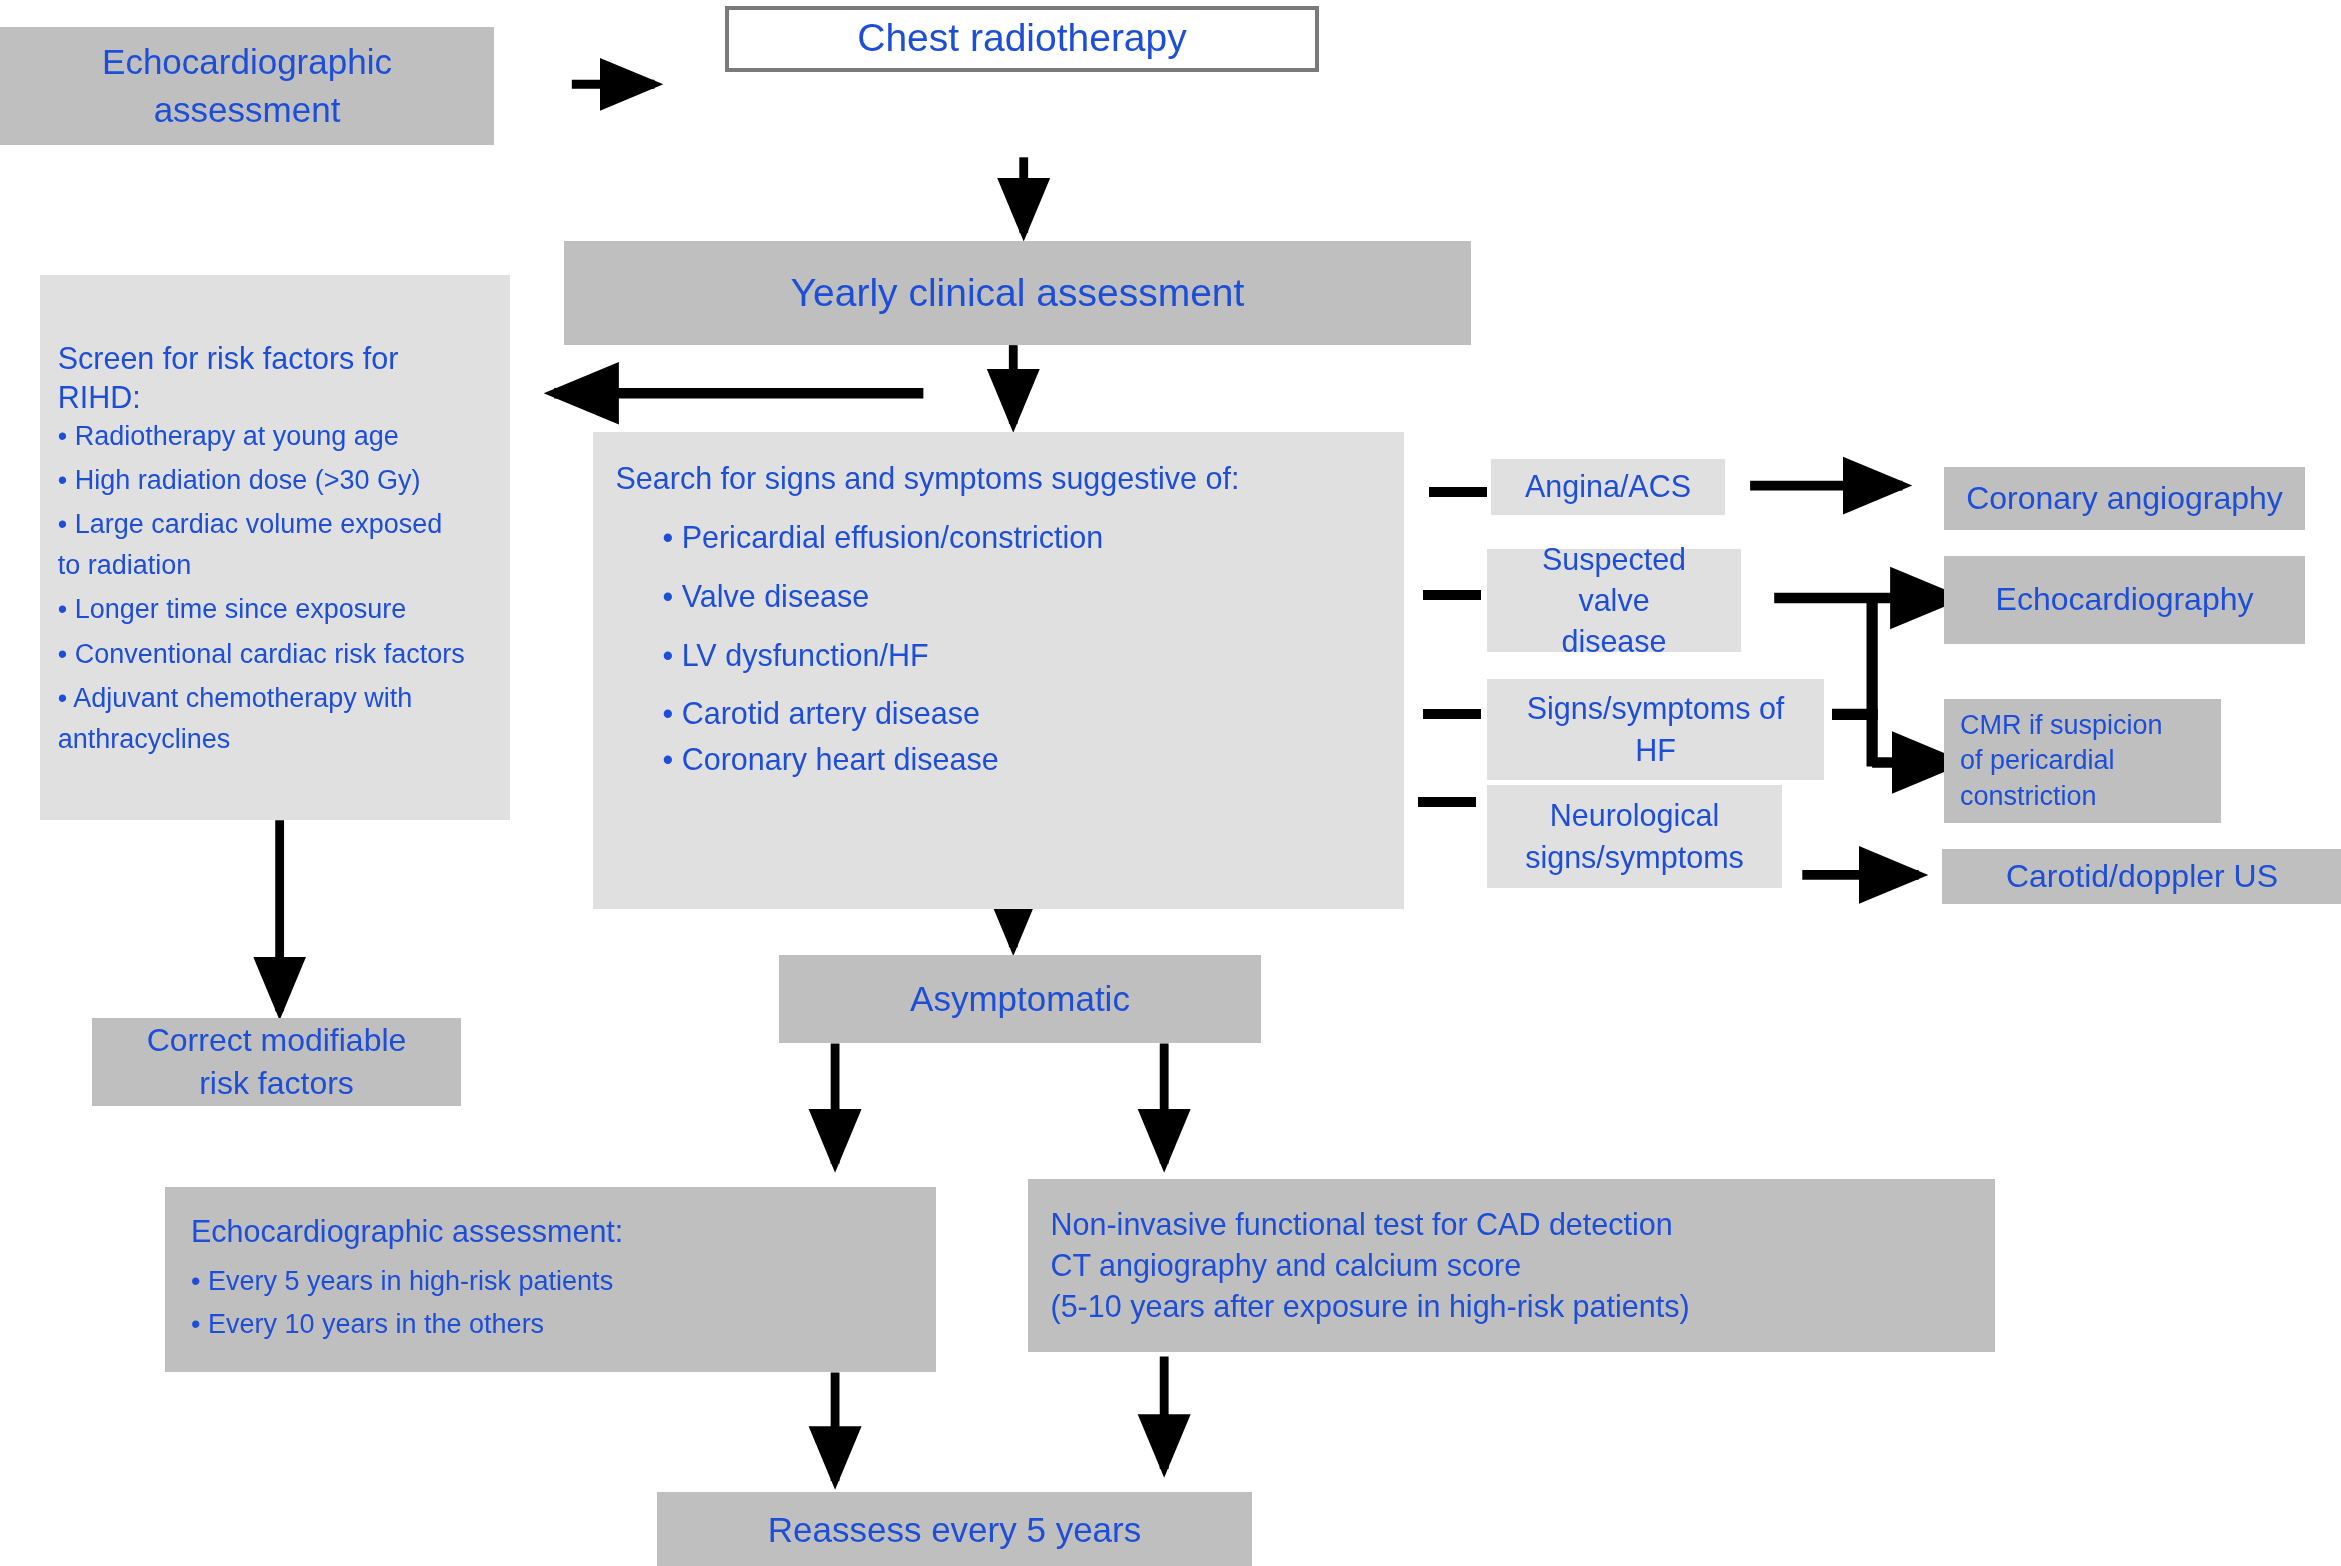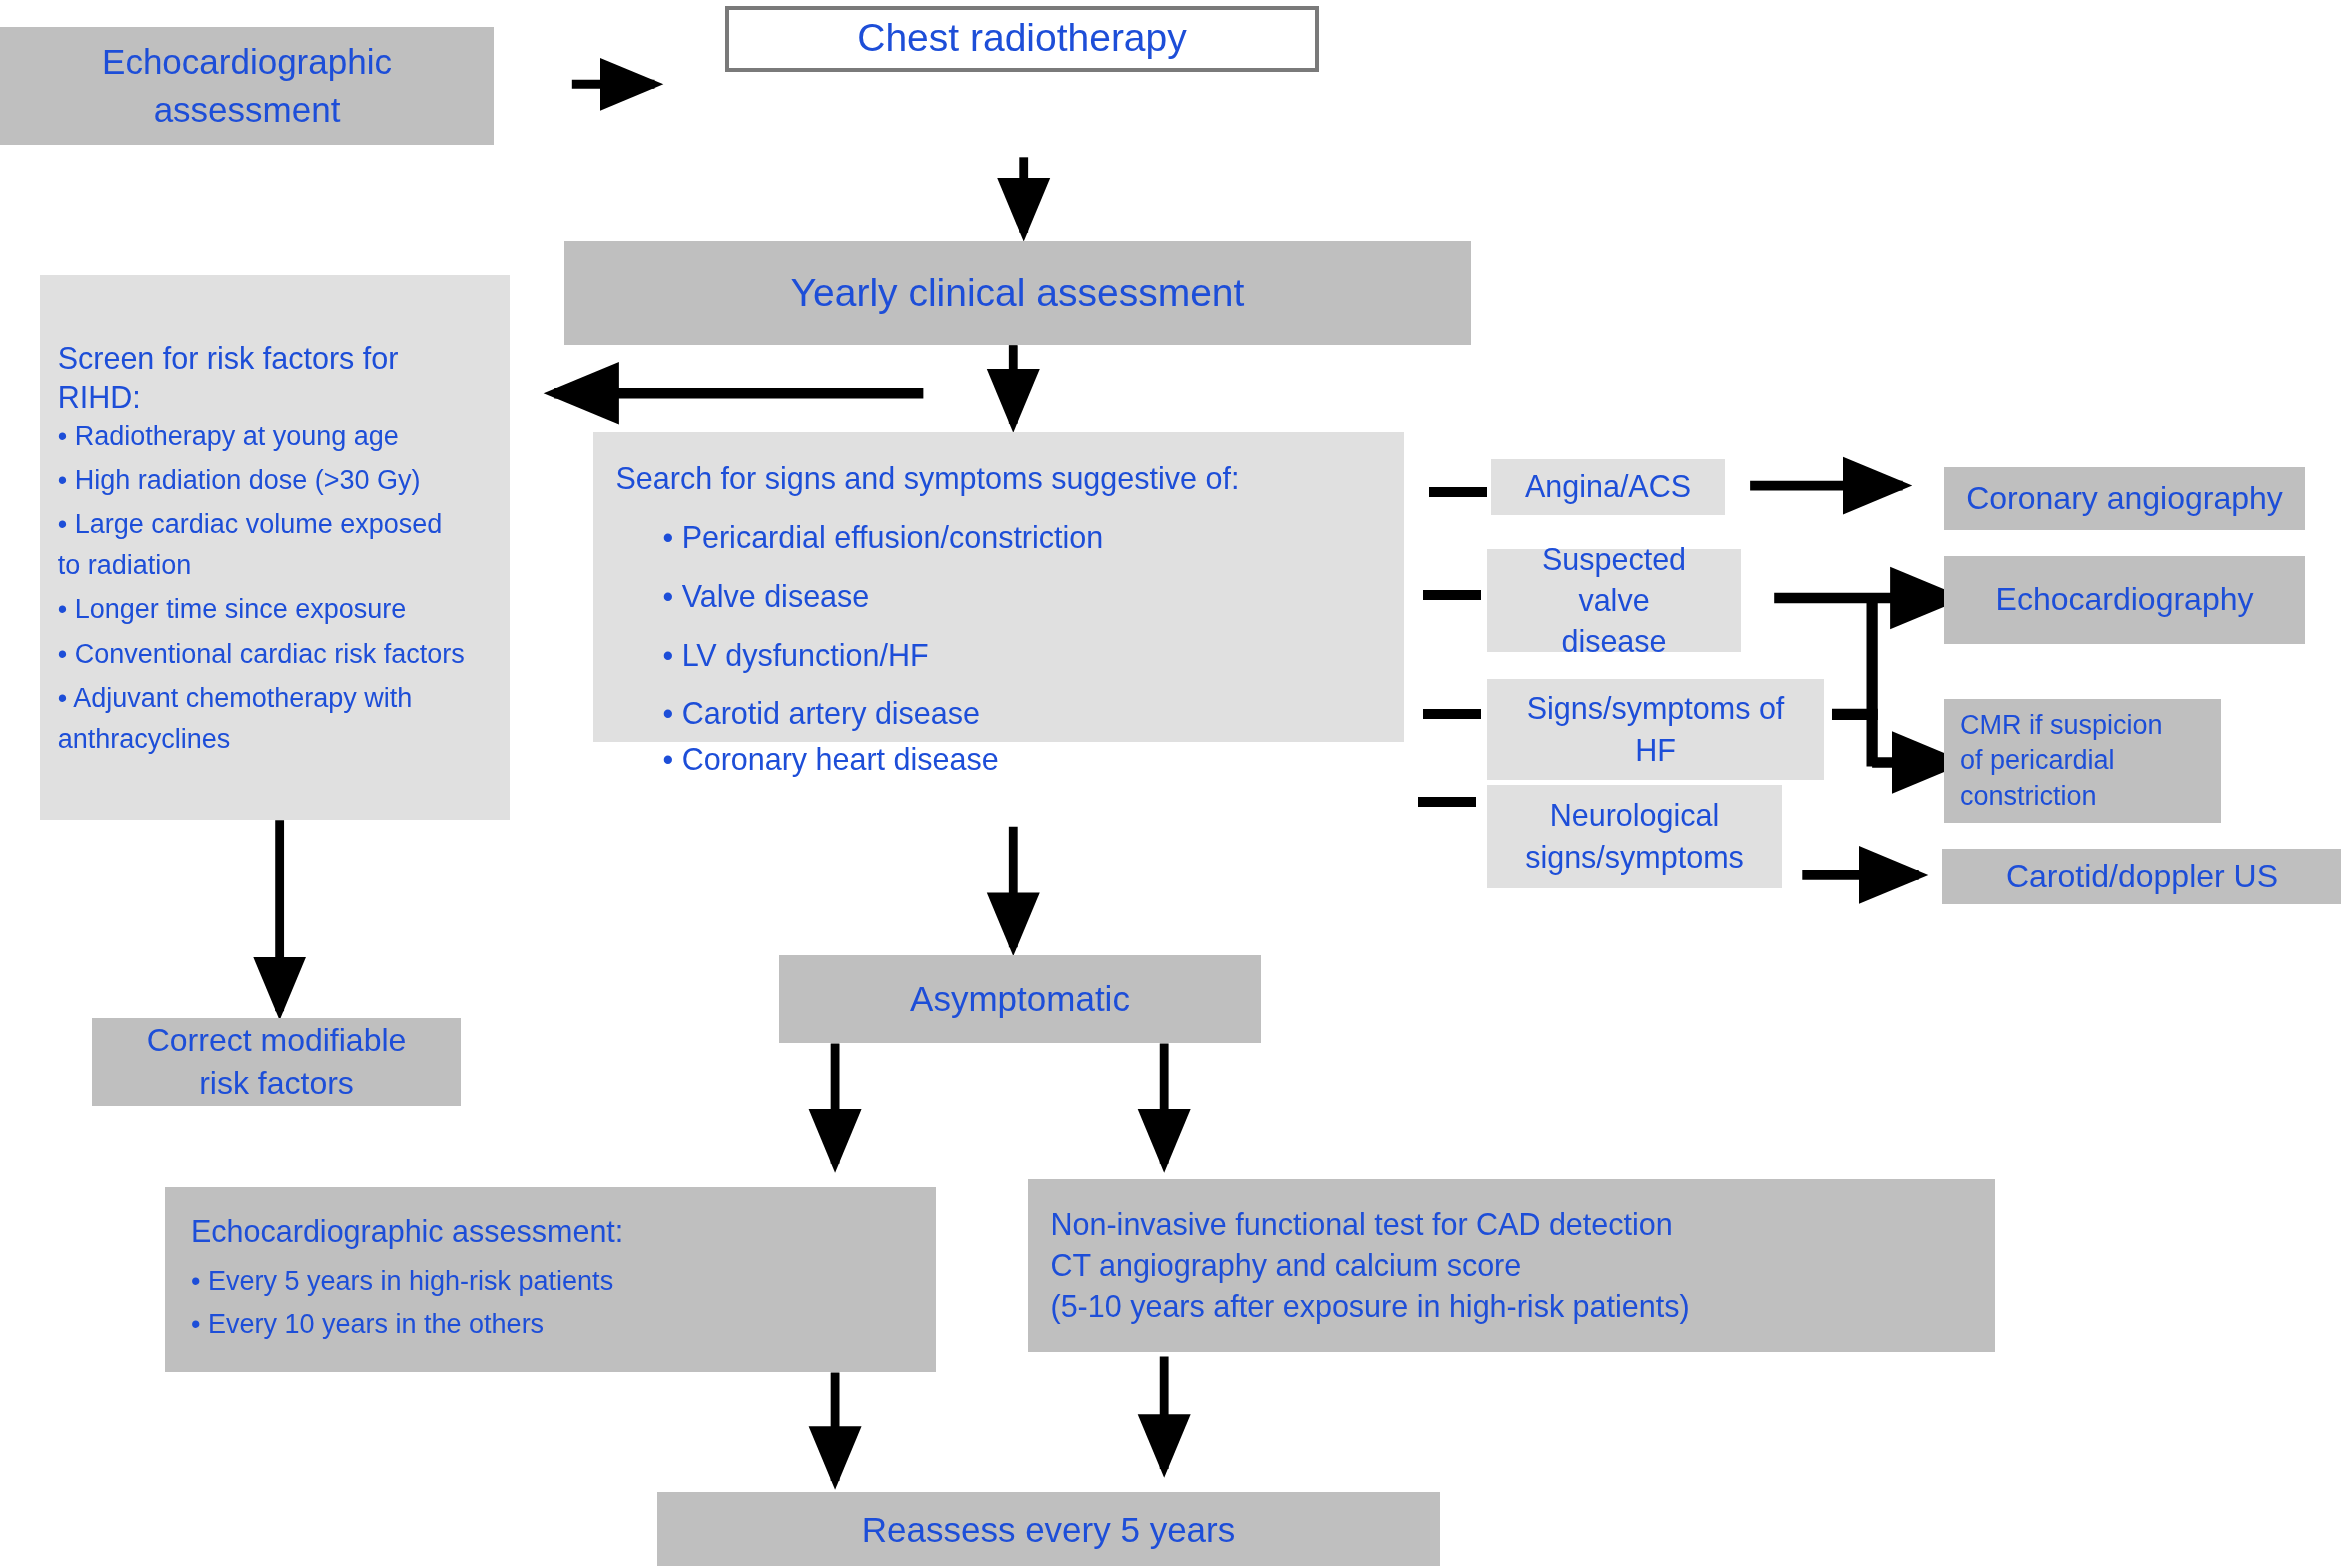--- a/index.html
+++ b/index.html
@@ -139,21 +139,21 @@
       <li style="margin-bottom:14.5px;">• High radiation dose (&gt;30 Gy)</li>
       <li style="margin-bottom:11.2px;">• Large cardiac volume exposed</li>
       <li style="margin-bottom:14.5px;">to radiation</li>
       <li style="margin-bottom:14.5px;">• Longer time since exposure</li>
       <li style="margin-bottom:14.5px;">• Conventional cardiac risk factors</li>
       <li style="margin-bottom:11.2px;">• Adjuvant chemotherapy with</li>
       <li>anthracyclines</li>
     </ul>
   </div>
 
-  <div class="box gray-light lft" style="left:593px; top:432px; width:811px; height:310px; padding:26px 22.5px; justify-content:flex-start;">
+  <div class="box gray-light lft" style="left:593px; top:432px; width:811px; height:477px; padding:26px 22.5px; justify-content:flex-start;">
     <div style="font-size:30.5px; margin-bottom:17.7px;">Search for signs and symptoms suggestive of:</div>
     <ul class="blist" style="font-size:30.5px; padding-left:47px;">
       <li style="margin-bottom:17.7px;">• Pericardial effusion/constriction</li>
       <li style="margin-bottom:17.7px;">• Valve disease</li>
       <li style="margin-bottom:17.7px;">• LV dysfunction/HF</li>
       <li>• Carotid artery disease</li>
       <li style="margin-bottom:17.7px;">• Coronary heart disease</li>
     </ul>
   </div>
 
@@ -209,18 +209,18 @@
       <li>• Every 10 years in the others</li>
     </ul>
   </div>
 
   <div class="box gray-dark lft" style="left:1028px; top:1179px; width:967px; height:173px; padding:21px 22.5px; justify-content:center;">
     <div style="font-size:30.5px; line-height:1.35;">Non-invasive functional test for CAD detection</div>
     <div style="font-size:30.5px; line-height:1.35;">CT angiography and calcium score</div>
     <div style="font-size:30.5px; line-height:1.35;">(5-10 years after exposure in high-risk patients)</div>
   </div>
 
-  <div class="box gray-dark ctr pad t-44" style="left:657px; top:1492px; width:783px; height:75px;">
+  <div class="box gray-dark ctr pad t-44" style="left:657px; top:1492px; width:595px; height:75px;">
     <span>Reassess every 5 years</span>
   </div>
 
 </div>
 
 
 </body></html>

